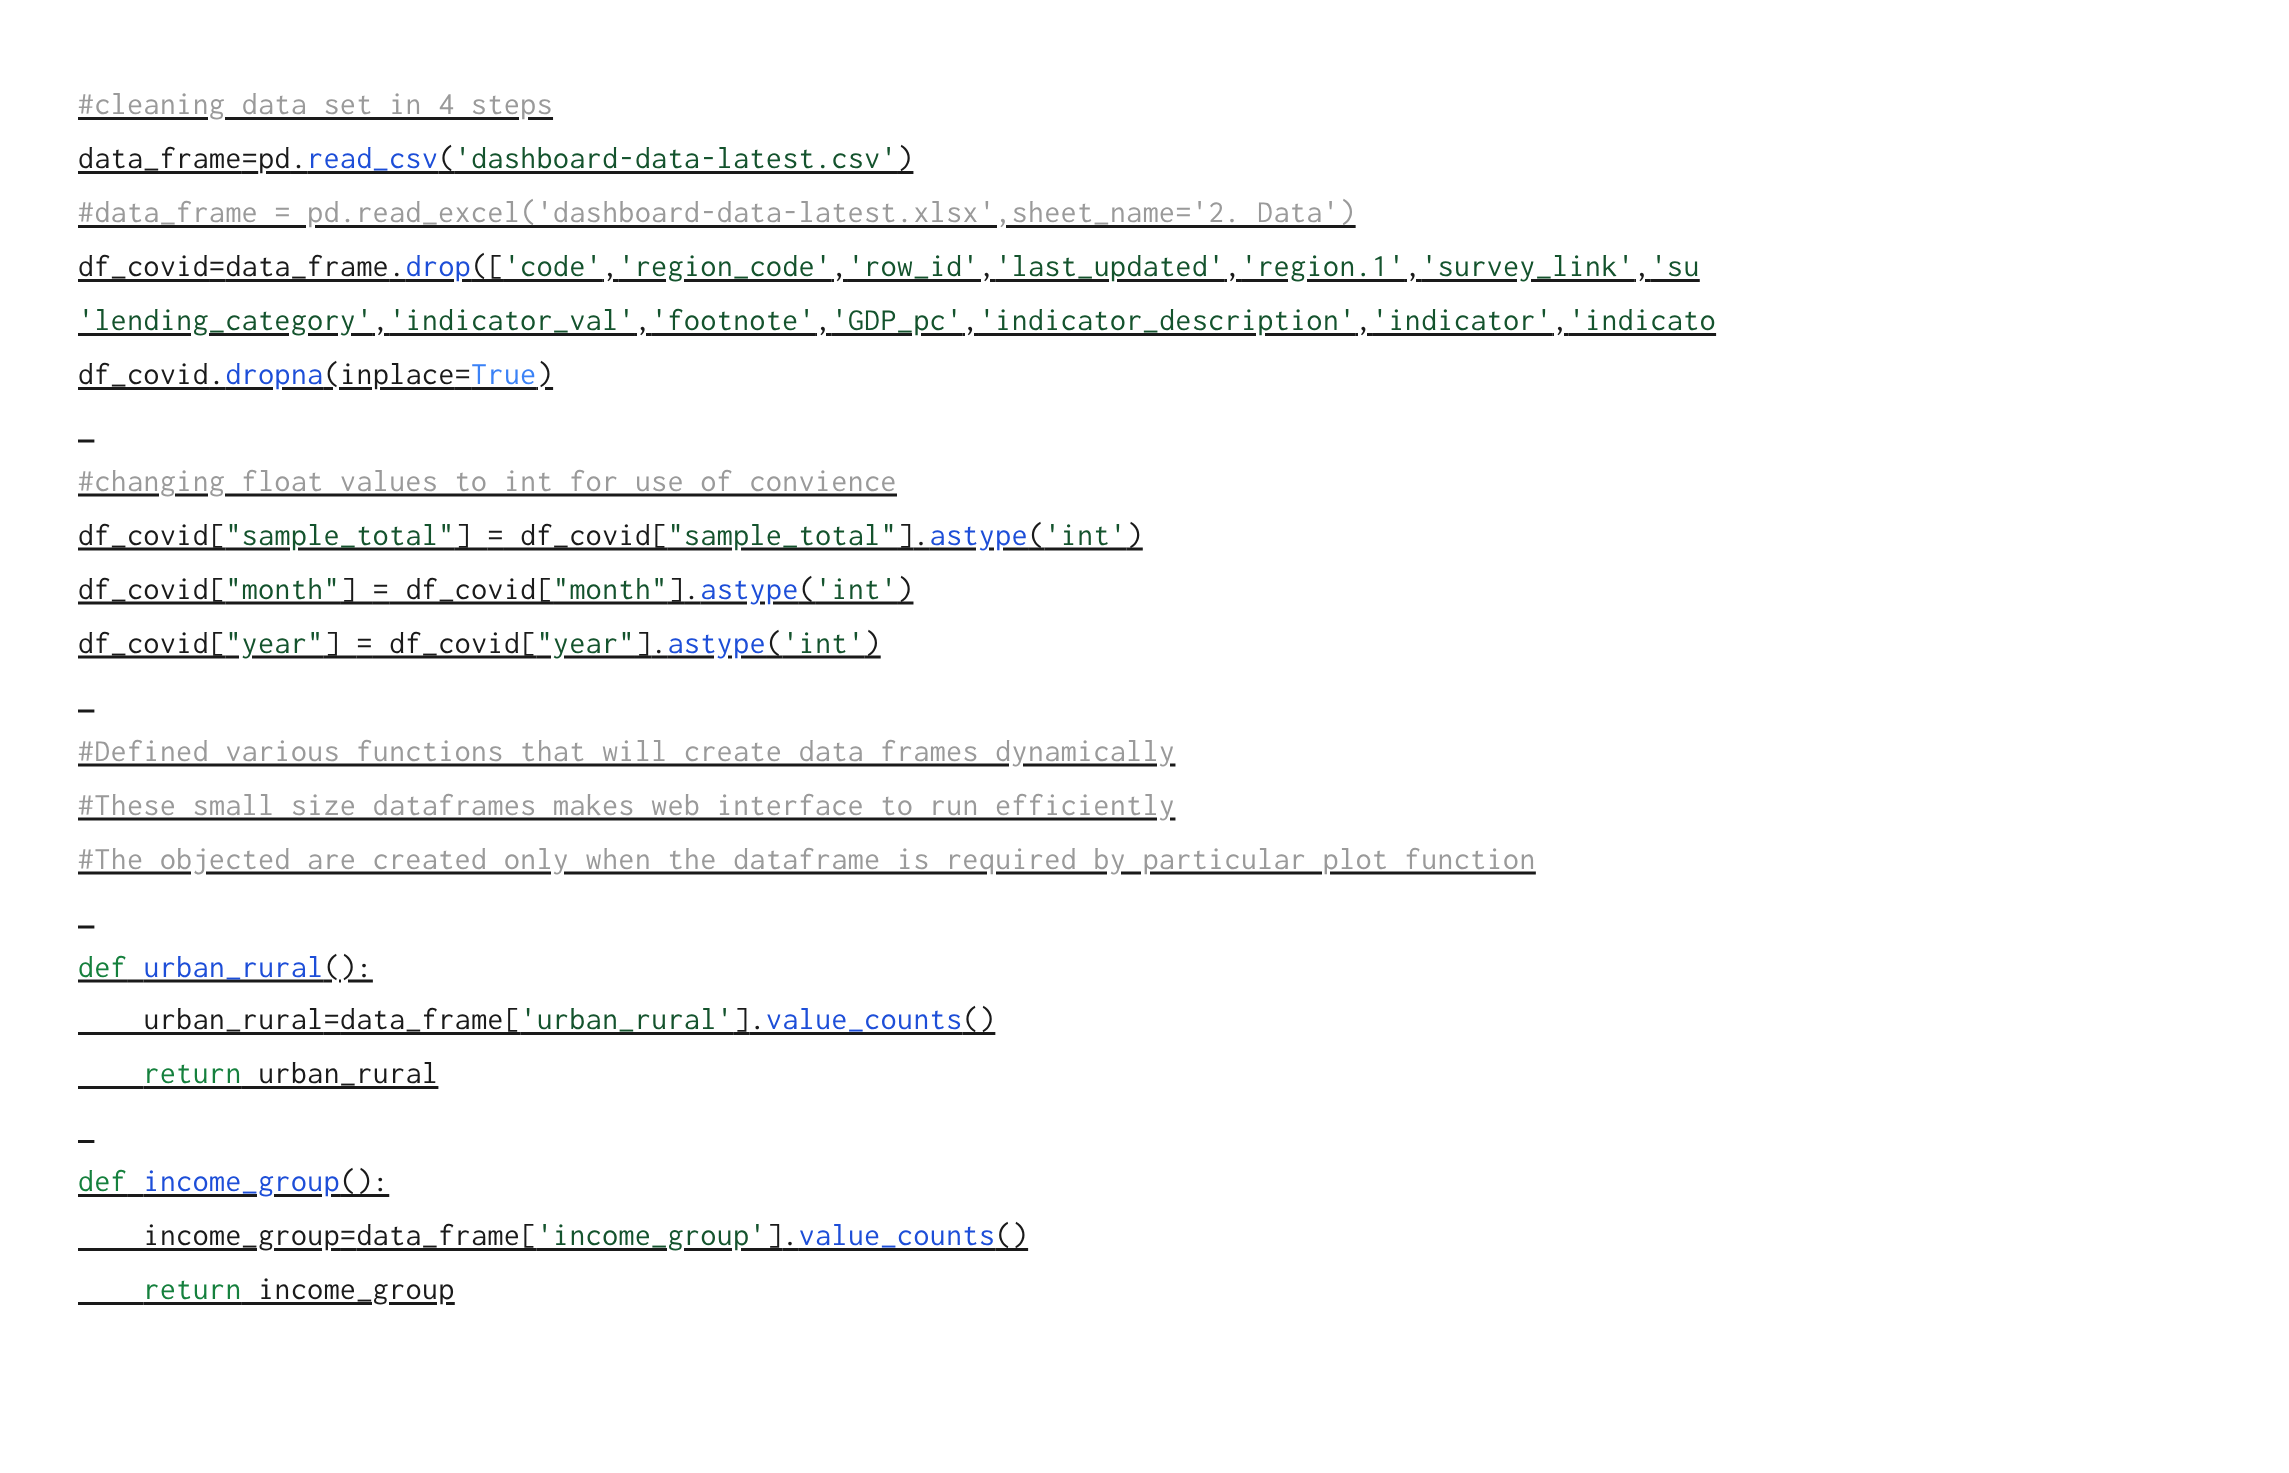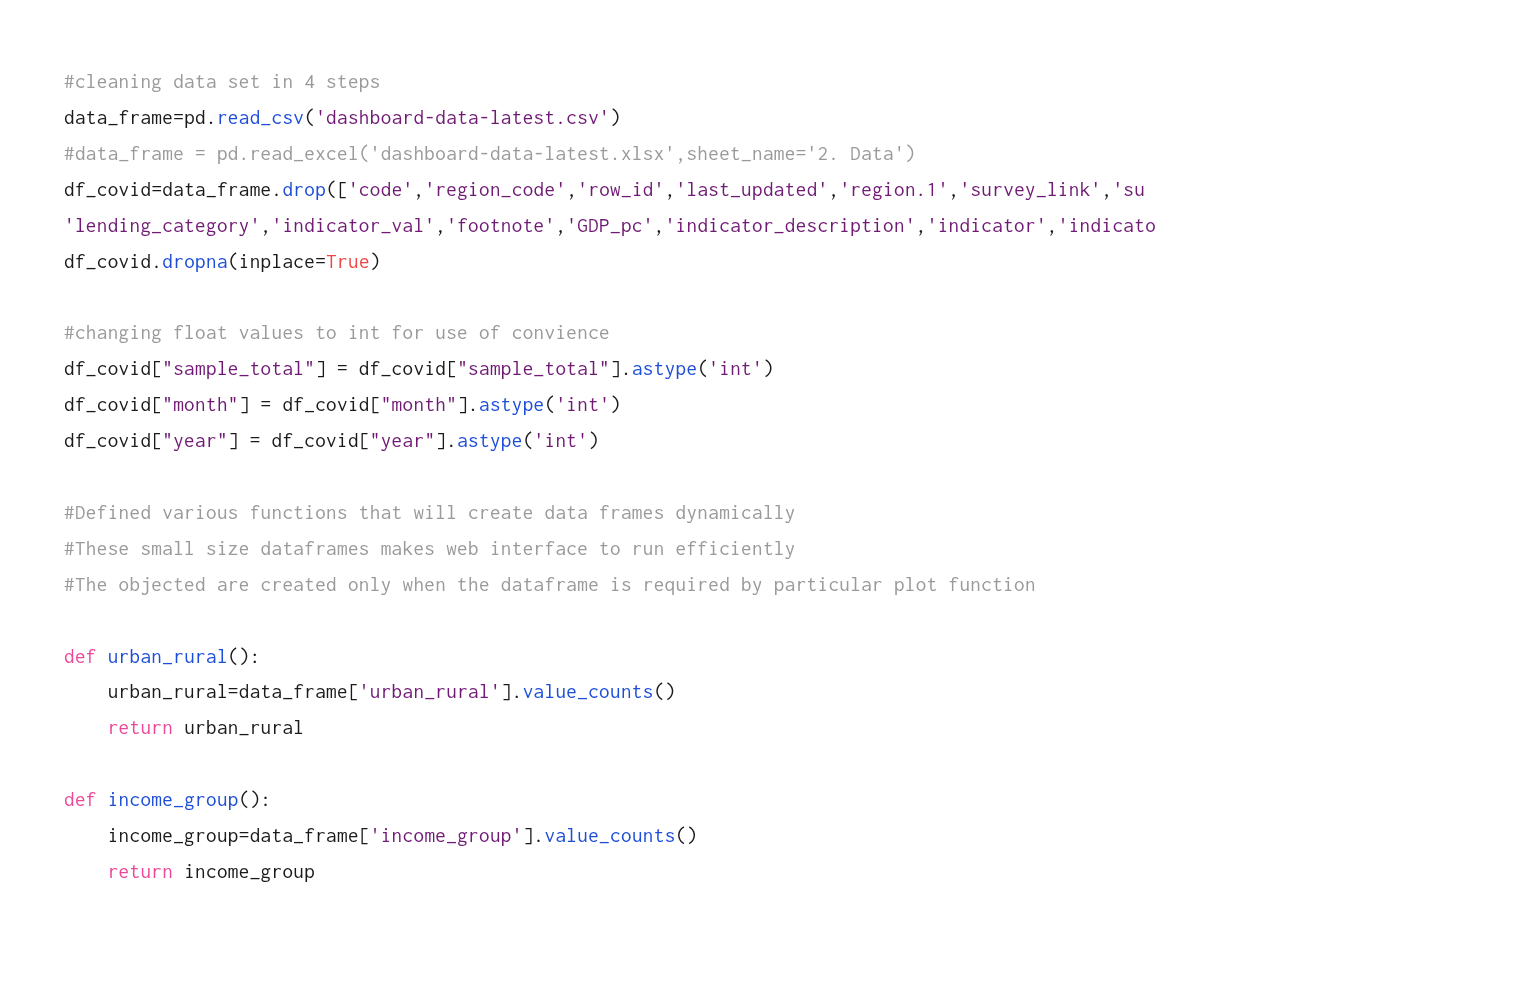--- a/index.html
+++ b/index.html
@@ -7,27 +7,28 @@
       padding: 48px;
       background: #ffffff;
       font-family: 'SF Mono', 'Monaco', 'Inconsolata', 'Fira Code', 'Consolas', monospace;
       font-size: 21px;
       line-height: 1.71;
       color: #1a1a1a;
       letter-spacing: 0.02em;
       overflow-x: hidden;
     }
     pre {
-      margin: 16px;
+      margin: 4px;
       white-space: pre;
       font-family: inherit;
+      text-decoration: underline;
     }
     .comment { color: #9a9a9a; }
-    .keyword { color: #ec4899; }
+    .keyword { color: #15803d; }
     .func { color: #1d4ed8; }
-    .string { color: #701a75; }
-    .bool { color: #ef4444; }
+    .string { color: #14532d; }
+    .bool { color: #3b82f6; }
     .plain { color: #1a1a1a; }
   </style>
 </head>
 <body>
 
 <pre id="code"><div><span class="comment">#cleaning data set in 4 steps</span></div><div><span class="plain">data_frame</span><span class="plain">=</span><span class="plain">pd</span><span class="plain">.</span><span class="func">read_csv</span><span class="plain">(</span><span class="string">'dashboard-data-latest.csv'</span><span class="plain">)</span></div><div><span class="comment">#data_frame = pd.read_excel('dashboard-data-latest.xlsx',sheet_name='2. Data')</span></div><div><span class="plain">df_covid</span><span class="plain">=</span><span class="plain">data_frame</span><span class="plain">.</span><span class="func">drop</span><span class="plain">([</span><span class="string">'code'</span><span class="plain">,</span><span class="string">'region_code'</span><span class="plain">,</span><span class="string">'row_id'</span><span class="plain">,</span><span class="string">'last_updated'</span><span class="plain">,</span><span class="string">'region.1'</span><span class="plain">,</span><span class="string">'survey_link'</span><span class="plain">,</span><span class="string">'su</span></div><div><span class="string">'lending_category'</span><span class="plain">,</span><span class="string">'indicator_val'</span><span class="plain">,</span><span class="string">'footnote'</span><span class="plain">,</span><span class="string">'GDP_pc'</span><span class="plain">,</span><span class="string">'indicator_description'</span><span class="plain">,</span><span class="string">'indicator'</span><span class="plain">,</span><span class="string">'indicato</span></div><div><span class="plain">df_covid</span><span class="plain">.</span><span class="func">dropna</span><span class="plain">(inplace</span><span class="plain">=</span><span class="bool">True</span><span class="plain">)</span></div><div>&nbsp;</div><div><span class="comment">#changing float values to int for use of convience</span></div><div><span class="plain">df_covid[</span><span class="string">"sample_total"</span><span class="plain">] </span><span class="plain">=</span><span class="plain"> df_covid[</span><span class="string">"sample_total"</span><span class="plain">]</span><span class="plain">.</span><span class="func">astype</span><span class="plain">(</span><span class="string">'int'</span><span class="plain">)</span></div><div><span class="plain">df_covid[</span><span class="string">"month"</span><span class="plain">] </span><span class="plain">=</span><span class="plain"> df_covid[</span><span class="string">"month"</span><span class="plain">]</span><span class="plain">.</span><span class="func">astype</span><span class="plain">(</span><span class="string">'int'</span><span class="plain">)</span></div><div><span class="plain">df_covid[</span><span class="string">"year"</span><span class="plain">] </span><span class="plain">=</span><span class="plain"> df_covid[</span><span class="string">"year"</span><span class="plain">]</span><span class="plain">.</span><span class="func">astype</span><span class="plain">(</span><span class="string">'int'</span><span class="plain">)</span></div><div>&nbsp;</div><div><span class="comment">#Defined various functions that will create data frames dynamically</span></div><div><span class="comment">#These small size dataframes makes web interface to run efficiently</span></div><div><span class="comment">#The objected are created only when the dataframe is required by particular plot function</span></div><div>&nbsp;</div><div><span class="keyword">def</span><span class="plain"> </span><span class="func">urban_rural</span><span class="plain">():</span></div><div><span class="plain">    urban_rural</span><span class="plain">=</span><span class="plain">data_frame[</span><span class="string">'urban_rural'</span><span class="plain">]</span><span class="plain">.</span><span class="func">value_counts</span><span class="plain">()</span></div><div><span class="plain">    </span><span class="keyword">return</span><span class="plain"> urban_rural</span></div><div>&nbsp;</div><div><span class="keyword">def</span><span class="plain"> </span><span class="func">income_group</span><span class="plain">():</span></div><div><span class="plain">    income_group</span><span class="plain">=</span><span class="plain">data_frame[</span><span class="string">'income_group'</span><span class="plain">]</span><span class="plain">.</span><span class="func">value_counts</span><span class="plain">()</span></div><div><span class="plain">    </span><span class="keyword">return</span><span class="plain"> income_group</span></div></pre>
 
 </body></html>

